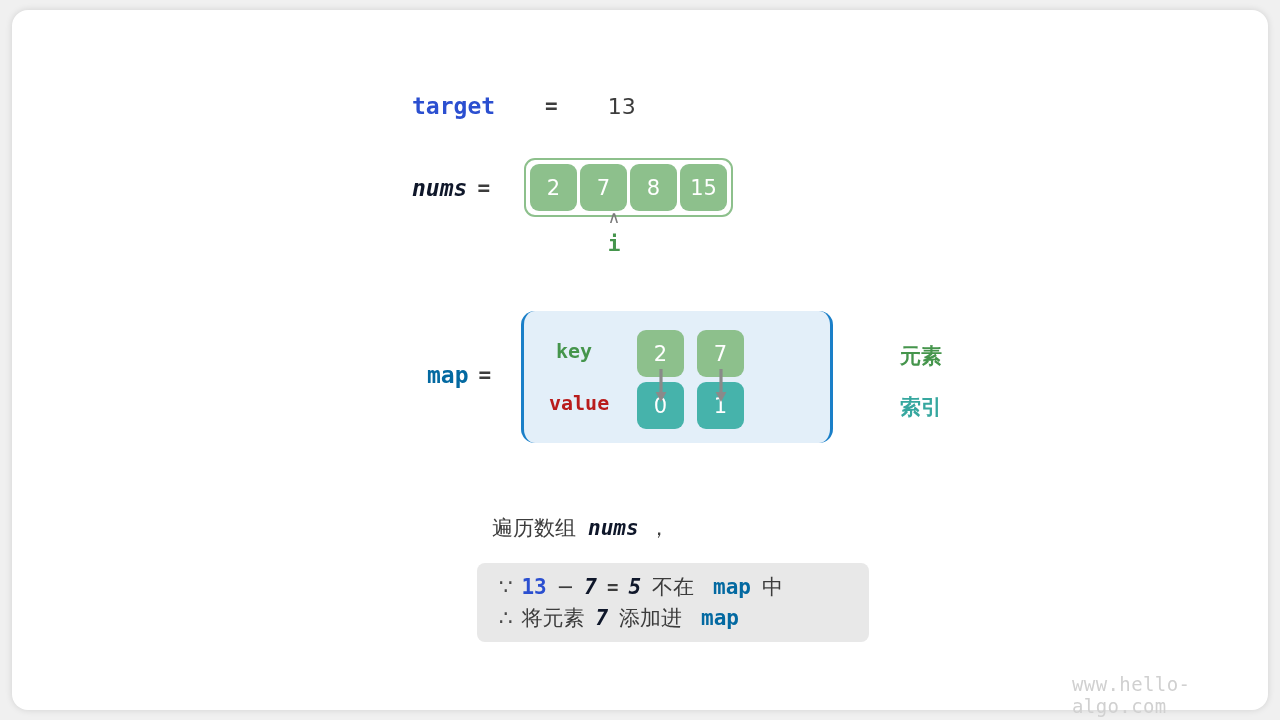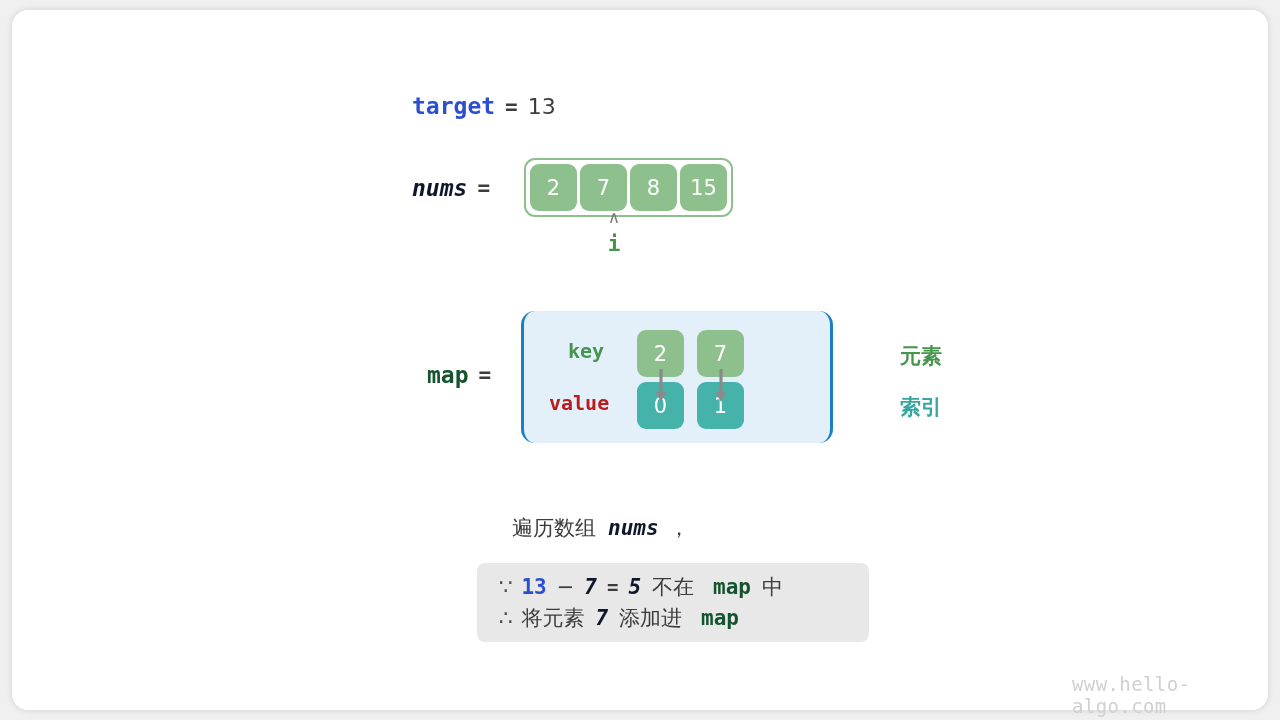--- a/index.html
+++ b/index.html
@@ -30,33 +30,34 @@
     width: 1280px;
     height: 720px;
   }
 
   
   .mono {
     font-family: "DejaVu Sans Mono", monospace;
     font-weight: bold;
   }
   .var-blue    { color: #2b4fd0; }
-  .var-lblue   { color: #14532d; padding-left: 8px; }
+  .var-lblue   { color: #0369a1; padding-left: 8px; }
   .var-green   { color: #0f172a; font-style: italic; }
   .plain-dark  { color: #3c3c3c; }
 
   
   .row-target {
     position: absolute;
     left: 412px;
     top: 93px;
     display: flex;
-    align-items: flex-end;
+    align-items: center;
     font-size: 23px;
     white-space: pre;
+    gap: 40px;
   }
   .row-target .eq { color: #3c3c3c; margin: 0 10px; font-size: 21px;}
   .row-target .val { color: #3c3c3c; font-size: 22px; font-family:"DejaVu Sans", sans-serif;}
 
   
   .row-nums {
     position: absolute;
     left: 412px;
     top: 158px;
     display: flex;
@@ -138,21 +139,21 @@
   .map-grid {
     position: absolute;
     left: 0; top: 0;
     width: 100%; height: 100%;
   }
   .map-rowlabel {
     position: absolute;
     font-size: 20px;
     color: #45954c;
   }
-  .map-rowlabel.key   { left: 44px;  top: 28px; }
+  .map-rowlabel.key   { left: 32px;  top: 28px; }
   .map-rowlabel.value { left: 25px;  top: 80px; }
   .map-rowlabel.value.teal { color: #b91c1c; }
 
   .map-cell {
     position: absolute;
     width: 47px;
     height: 47px;
     border-radius: 9px;
     display: flex;
     align-items: center;
@@ -190,21 +191,20 @@
   .caption {
     position: absolute;
     left: 492px;
     top: 514px;
     font-size: 21px;
     color: #3c3c3c;
     white-space: pre;
     display: flex;
     align-items: center;
     font-family: "DejaVu Sans", sans-serif;
-    margin-left: 20px;
   }
 
   
   .callout {
     position: absolute;
     left: 477px;
     top: 563px;
     width: 392px;
     height: 79px;
     background: #e8e8e8;

